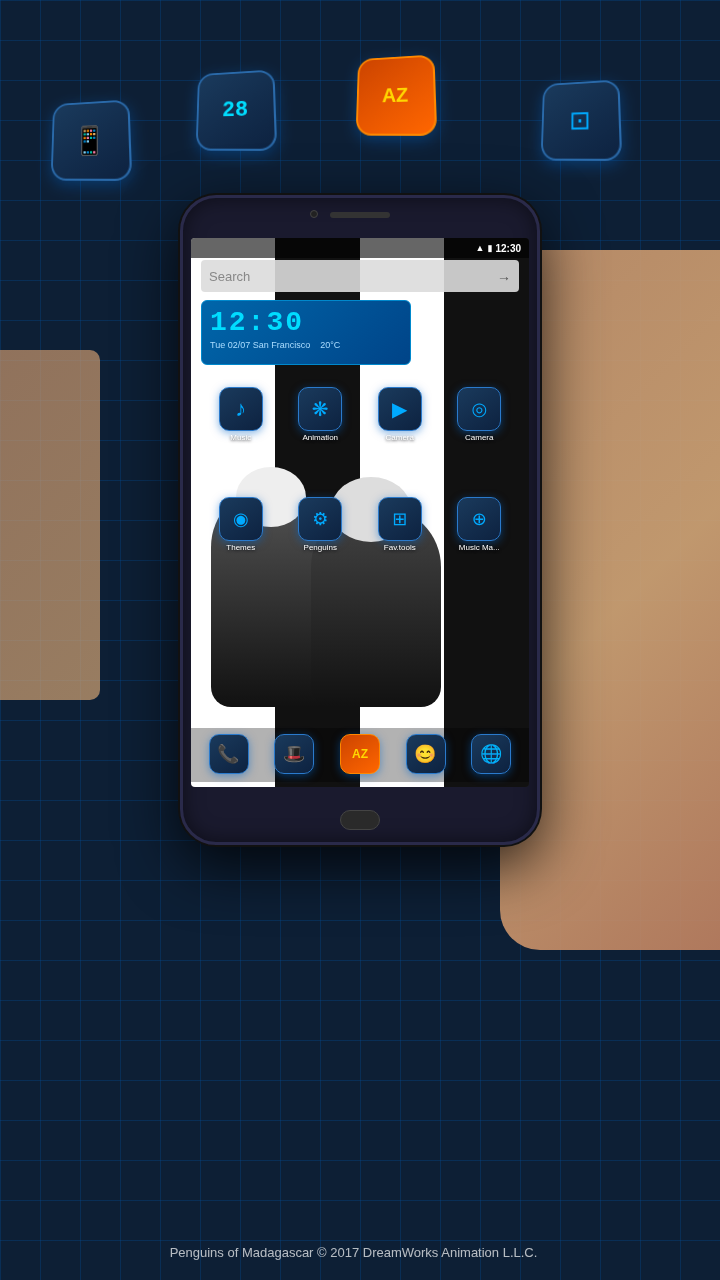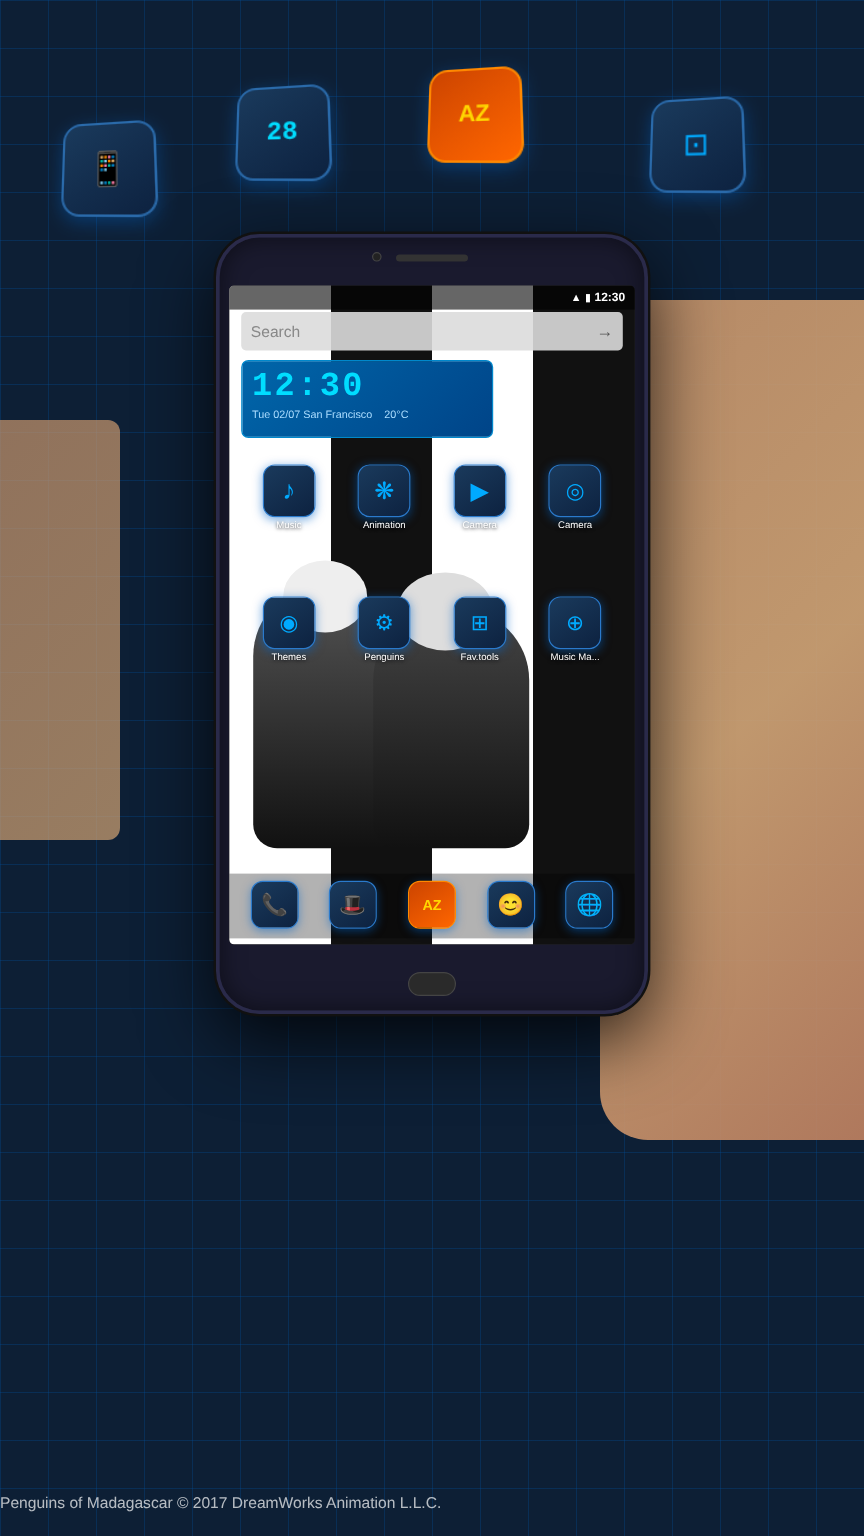--- a/index.html
+++ b/index.html
@@ -272,21 +272,21 @@
       z-index: 15;
       opacity: 0.7;
     }
 
     
     .copyright {
       position: absolute;
       bottom: 20px;
       left: 0;
       right: 13px;
-      text-align: left;
+      text-align: center;
       font-size: 13px;
       color: rgba(255,255,255,0.7);
       z-index: 5;
     }
   </style>
 </head>
 <body>
 
 <div class="bg-grid"></div>
 

